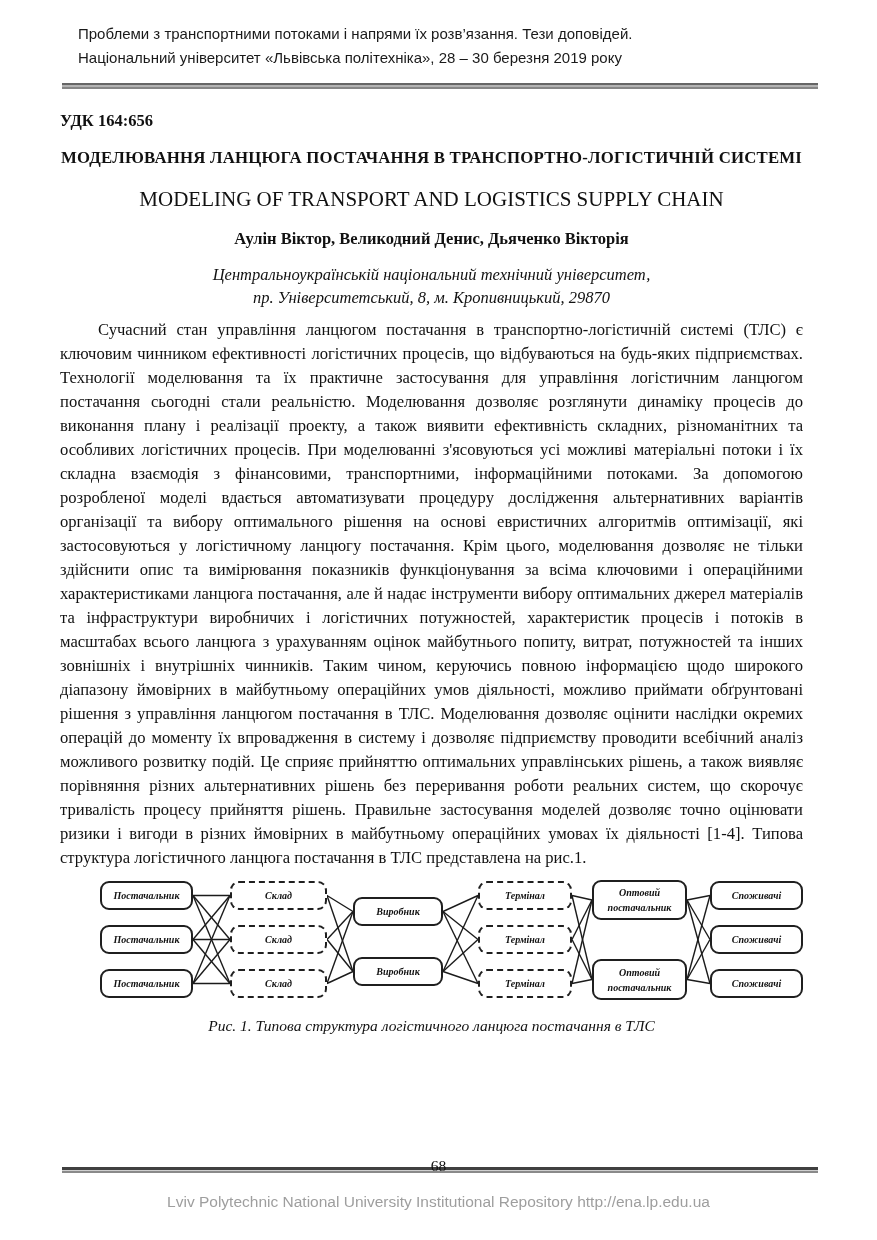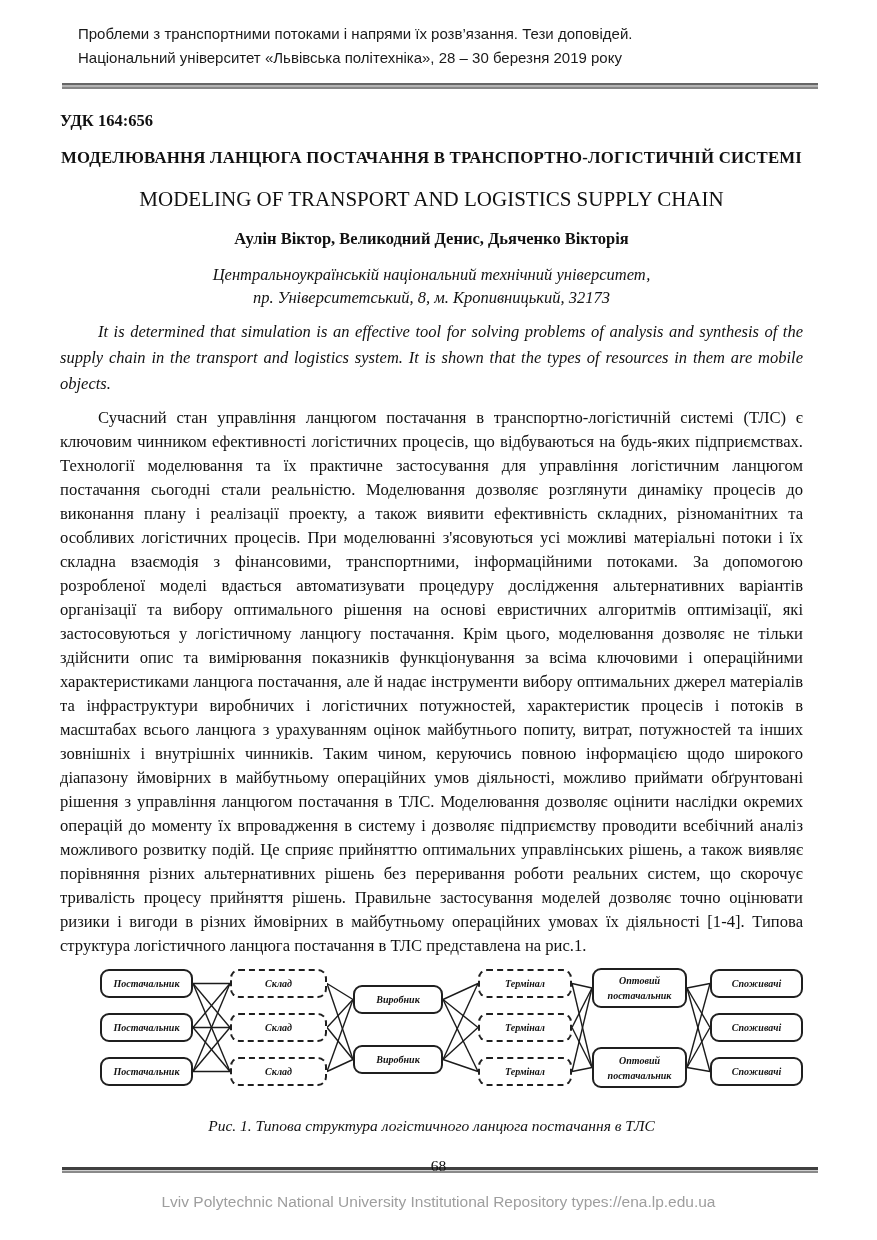--- a/index.html
+++ b/index.html
@@ -56,21 +56,21 @@
     display:flex;align-items:center;justify-content:center;
     text-align:center;
     font-family:"Liberation Serif", serif;
     font-weight:bold;font-size:10px;line-height:15px;color:#111;
     padding:1px 3px;
     font-style:italic;
   }
   .fig-node.solid{border:2px solid #1f1f1f;}
   .fig-node.dashed{border:2px dashed #1f1f1f;}
   .caption{
-    font-style:italic;font-size:15.5px;text-align:center;margin-top:24px;
+    font-style:italic;font-size:15.5px;text-align:center;margin-top:12px;
   }
   
   .watermark{
     position:absolute;left:0;top:1193px;width:877px;
     text-align:center;
     font-family:"Liberation Sans", sans-serif;
     font-size:15.5px;color:#9e9e9e;
   }
   .pageno{
     position:absolute;left:0;top:1157px;width:877px;
@@ -93,23 +93,22 @@
 
   <div class="udc">УДК 164:656</div>
 
   <div class="title-uk">МОДЕЛЮВАННЯ ЛАНЦЮГА ПОСТАЧАННЯ В ТРАНСПОРТНО-ЛОГІСТИЧНІЙ СИСТЕМІ</div>
 
   <div class="title-en">MODELING OF TRANSPORT AND LOGISTICS SUPPLY CHAIN</div>
 
   <div class="authors">Аулін Віктор, Великодний Денис, Дьяченко Вікторія</div>
 
   <div class="affil first">Центральноукраїнській національний технічний університет,</div>
-  <div class="affil">пр. Університетський, 8, м. Кропивницький, 32173</div>
+  <div class="affil">пр. Університетський, 8, м. Кропивницький, 29870</div>
 
-  <div class="abstract">It is determined that simulation is an effective tool for solving problems of analysis and synthesis of the supply chain in the transport and logistics system. It is shown that the types of resources in them are mobile objects.</div>
 
   <div class="bodytext">Сучасний стан управління ланцюгом постачання в транспортно-логістичній системі (ТЛС) є ключовим чинником ефективності логістичних процесів, що відбуваються на будь-яких підприємствах. Технології моделювання та їх практичне застосування для управління логістичним ланцюгом постачання сьогодні стали реальністю. Моделювання дозволяє розглянути динаміку процесів до виконання плану і реалізації проекту, а також виявити ефективність складних, різноманітних та особливих логістичних процесів. При моделюванні з'ясовуються усі можливі матеріальні потоки і їх складна взаємодія з фінансовими, транспортними, інформаційними потоками. За допомогою розробленої моделі вдається автоматизувати процедуру дослідження альтернативних варіантів організації та вибору оптимального рішення на основі евристичних алгоритмів оптимізації, які застосовуються у логістичному ланцюгу постачання. Крім цього, моделювання дозволяє не тільки здійснити опис та вимірювання показників функціонування за всіма ключовими і операційними характеристиками ланцюга постачання, але й надає інструменти вибору оптимальних джерел матеріалів та інфраструктури виробничих і логістичних потужностей, характеристик процесів і потоків в масштабах всього ланцюга з урахуванням оцінок майбутнього попиту, витрат, потужностей та інших зовнішніх і внутрішніх чинників. Таким чином, керуючись повною інформацією щодо широкого діапазону ймовірних в майбутньому операційних умов діяльності, можливо приймати обґрунтовані рішення з управління ланцюгом постачання в ТЛС. Моделювання дозволяє оцінити наслідки окремих операцій до моменту їх впровадження в систему і дозволяє підприємству проводити всебічний аналіз можливого розвитку подій. Це сприяє прийняттю оптимальних управлінських рішень, а також виявляє порівняння різних альтернативних рішень без переривання роботи реальних систем, що скорочує тривалість процесу прийняття рішень. Правильне застосування моделей дозволяє точно оцінювати ризики і вигоди в різних ймовірних в майбутньому операційних умовах їх діяльності [1-4]. Типова структура логістичного ланцюга постачання в ТЛС представлена на рис.1.</div>
 
   <div class="figure" id="figure-canvas">
     <svg id="fig-lines" width="743" height="130">
         <line x1="133" y1="20.5" x2="170" y2="20.5"></line>
         <line x1="133" y1="20.5" x2="170" y2="64.5"></line>
         <line x1="133" y1="20.5" x2="170" y2="108.5"></line>
         <line x1="133" y1="64.5" x2="170" y2="20.5"></line>
         <line x1="133" y1="64.5" x2="170" y2="64.5"></line>
@@ -157,16 +156,16 @@
       <div class="fig-node solid" style="left: 532px; top: 84px; width: 95px; height: 41px;">Оптовий постачальник</div>
       <div class="fig-node solid" style="left: 650px; top: 6px; width: 93px; height: 29px;">Споживачі</div>
       <div class="fig-node solid" style="left: 650px; top: 50px; width: 93px; height: 29px;">Споживачі</div>
       <div class="fig-node solid" style="left: 650px; top: 94px; width: 93px; height: 29px;">Споживачі</div>
     </div>
 
   <div class="caption">Рис. 1. Типова структура логістичного ланцюга постачання в ТЛС</div>
 
   <div class="rule-bottom"></div>
 
-  <div class="watermark">Lviv Polytechnic National University Institutional Repository types://ena.lp.edu.ua</div>
+  <div class="watermark">Lviv Polytechnic National University Institutional Repository http://ena.lp.edu.ua</div>
   <div class="pageno">68</div>
 
 </div>
 
 </body></html>

